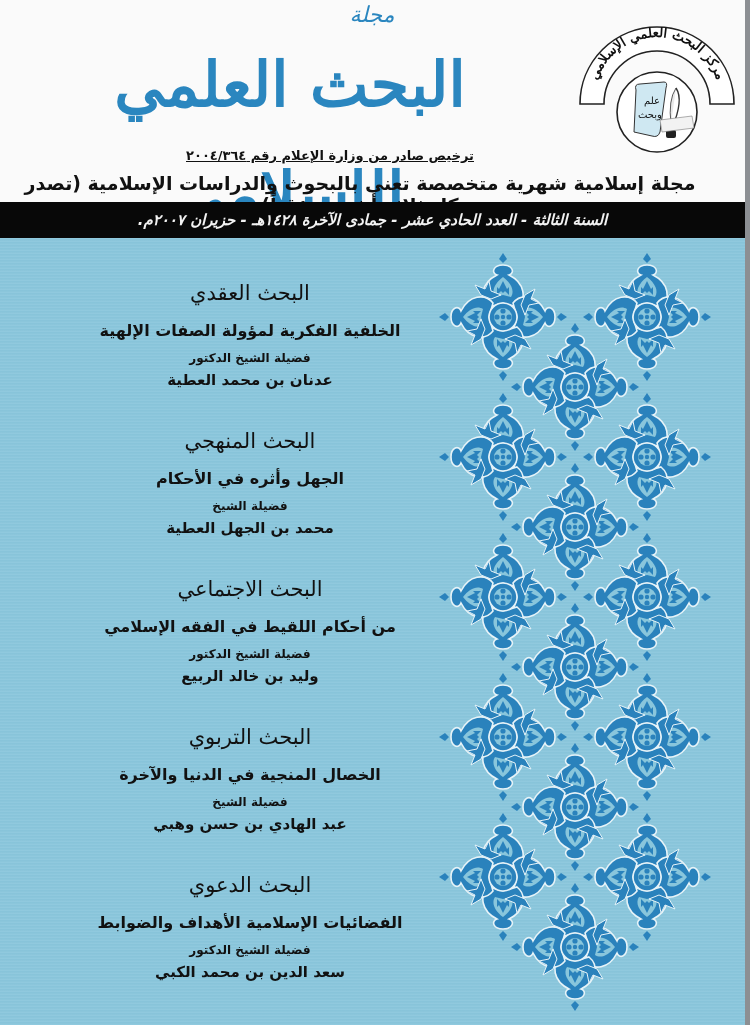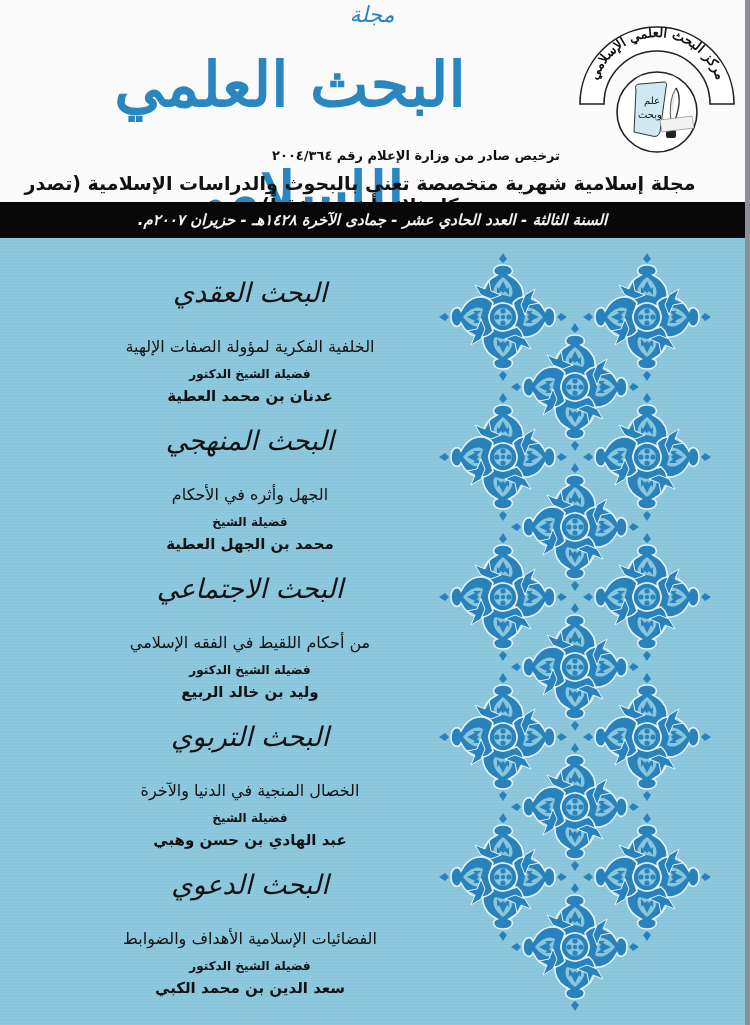--- a/index.html
+++ b/index.html
@@ -9,22 +9,22 @@
     .cover { position: absolute; left: 0; top: 0; width: 750px; height: 1025px; background: #fdfdfd; }
     .right-edge { position: absolute; right: 0; top: 0; width: 5px; height: 1025px; background: #8c8f93; }
 
     
     .header { position: absolute; left: 0; top: 0; width: 745px; height: 202px; background: #fafafa; padding-left: 20px; }
     .majalla { position: absolute; left: 332px; top: 2px; width: 80px; text-align: center;
       font-family: "DejaVu Serif", serif; font-size: 22px; color: #2a86bf; font-style: italic; }
     .main-title { position: absolute; left: 20px; top: 30px; width: 540px; text-align: center;
       font-family: "DejaVu Serif", serif; font-size: 62px; font-weight: bold; color: #2a86bf;
       letter-spacing: 1px; line-height: 110px; }
-    .license { position: absolute; left: 100px; top: 148px; width: 460px; 
-      font-size: 13px; font-weight: bold; color: #111; }
+    .license { position: absolute; left: 100px; top: 148px; width: 460px; text-align: center;
+      font-size: 13px; font-weight: bold; color: #111; text-decoration: underline; }
     .desc { position: absolute; left: 20px; top: 172px; width: 680px; text-align: center;
       font-size: 19px; font-weight: bold; color: #111; }
 
     
     .logo { position: absolute; left: 576px; top: 20px; width: 162px; height: 135px; }
 
     
     .issue-band { position: absolute; left: 0; top: 202px; width: 745px; height: 36px; background: #080808;
       color: #f2f2f2; font-size: 15px; font-weight: bold; text-align: center; line-height: 36px;
       padding-left: 30px; padding-right: 30px; }
@@ -33,22 +33,22 @@
     
     .blue-body { position: absolute; left: 0; top: 238px; width: 745px; height: 787px;
       background: #89c6dc;
       background-image: repeating-linear-gradient(0deg, rgba(255,255,255,0.06) 0px, rgba(255,255,255,0.06) 1px, rgba(0,0,0,0.02) 2px, rgba(0,0,0,0) 3px); }
 
     .pattern { position: absolute; left: 0; top: 0; width: 745px; height: 1025px; pointer-events: none; }
 
     
     .articles { position: absolute; left: 60px; top: 272px; width: 380px; }
     .article { position: relative; width: 380px; height: 148px; text-align: center; }
-    .art-section { font-family: "DejaVu Serif", serif; font-size: 27px; color: #111; height: 42px; line-height: 42px; font-style: italic; }
-    .art-title { font-size: 16px; font-weight: normal; color: #111; height: 32px; line-height: 34px; margin-top: 16px; }
+    .art-section { font-family: "DejaVu Serif", serif; font-size: 21px; color: #111; height: 42px; line-height: 42px; }
+    .art-title { font-size: 16px; font-weight: bold; color: #111; height: 32px; line-height: 34px; }
     .art-honor { font-size: 12px; font-weight: bold; color: #111; height: 22px; line-height: 24px; }
     .art-author { font-size: 15px; font-weight: bold; color: #111; height: 26px; line-height: 24px; }
   </style>
 </head>
 <body>
 
 <div class="cover">
 
   <div class="header">
     <div class="majalla">مجلة</div>

